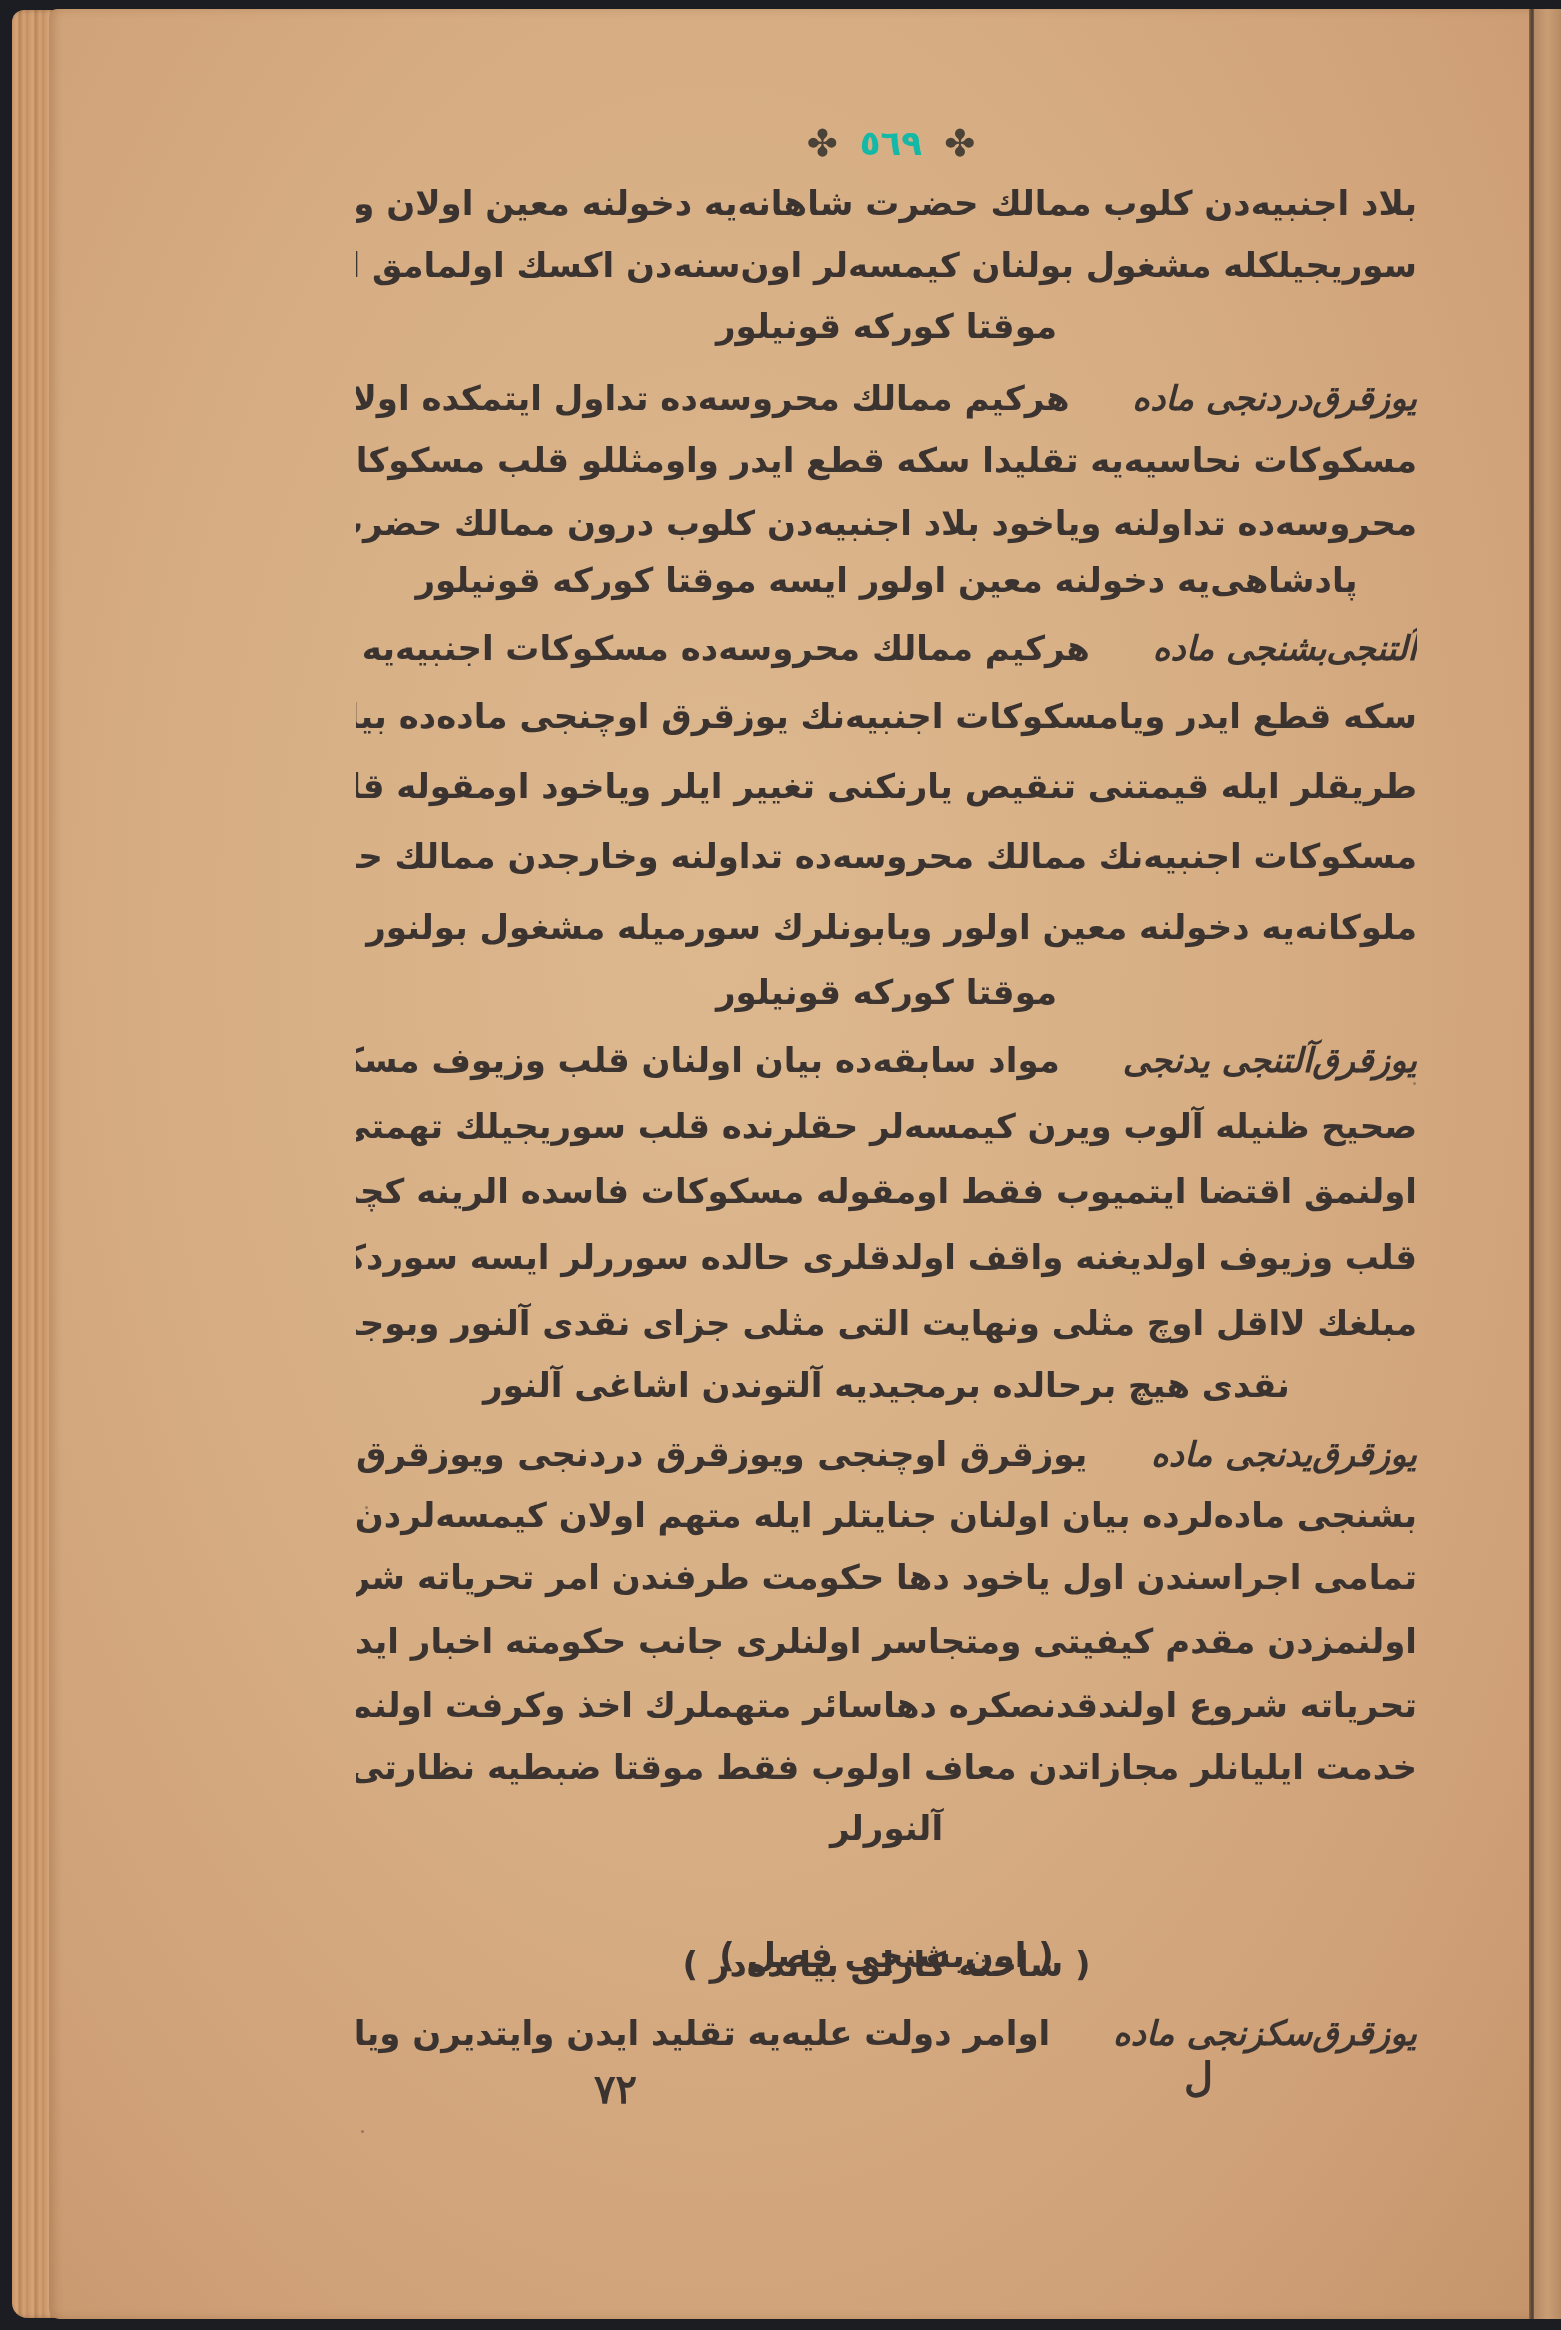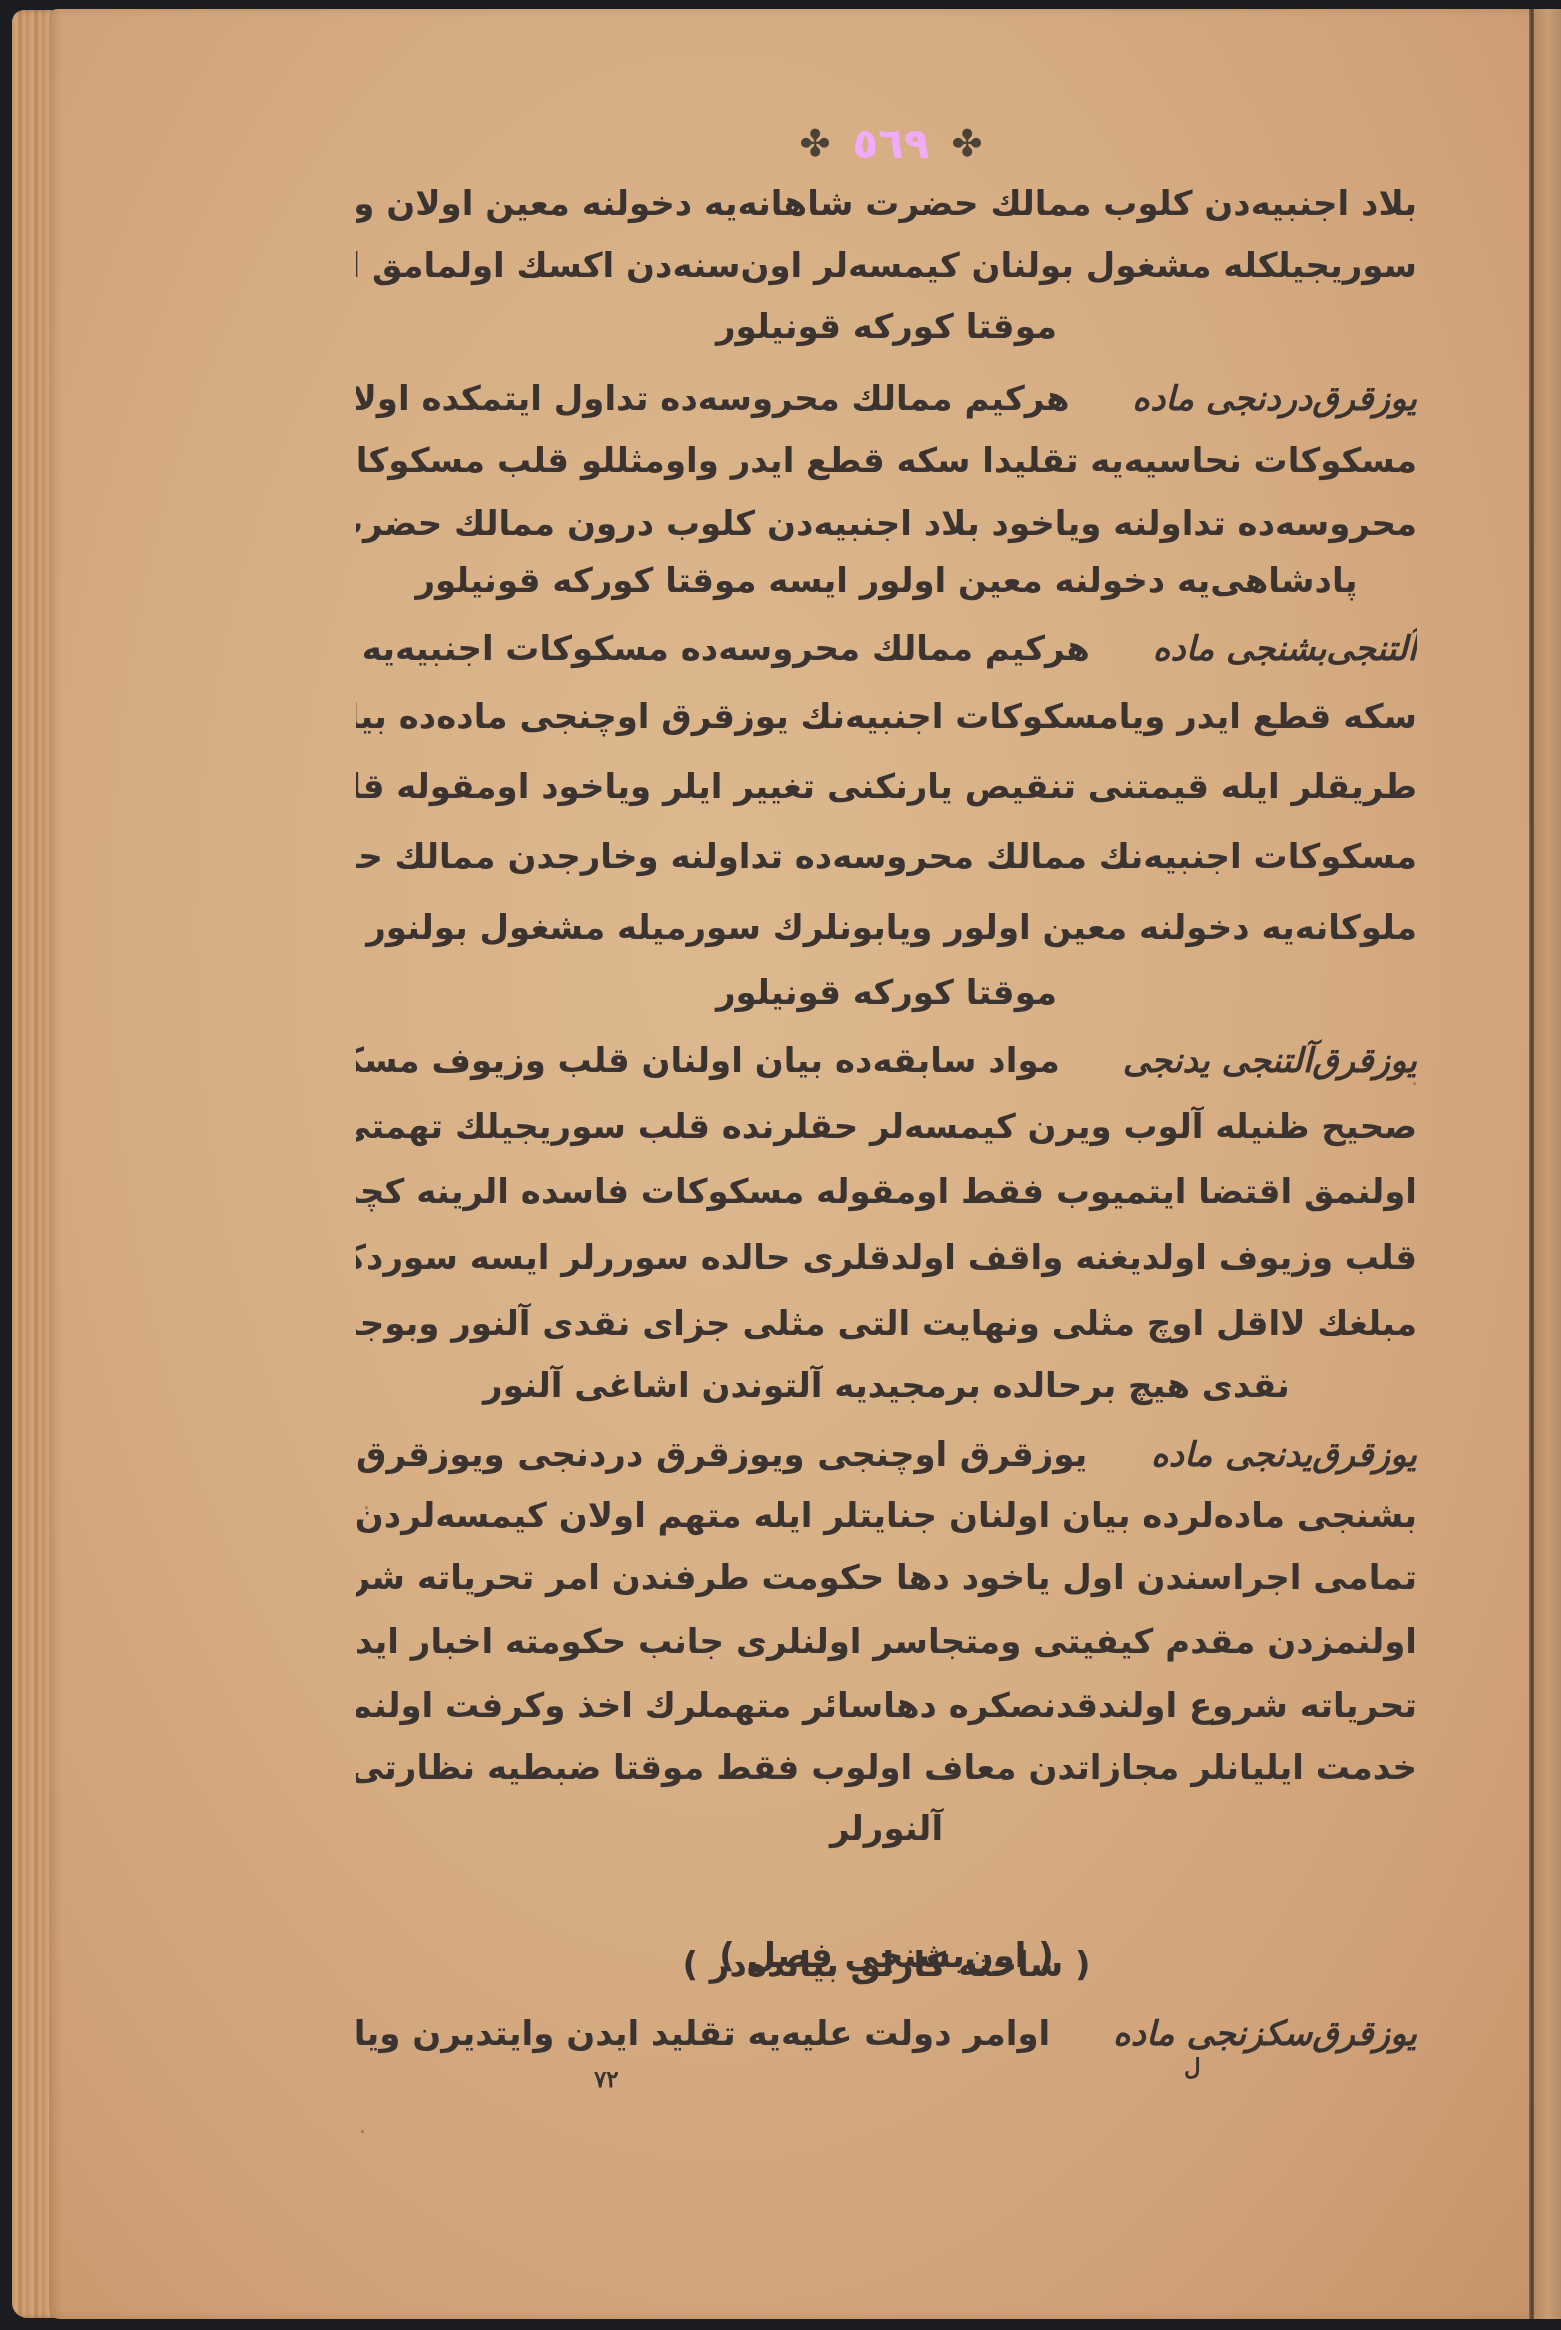--- a/index.html
+++ b/index.html
@@ -80,24 +80,24 @@
       color: #4a3f38;
     }
     .ornament {
       font-size: 37px;
       line-height: 1;
       color: #4b4238;
       font-family: "DejaVu Sans", sans-serif;
     }
     .page-number {
       font-family: "DejaVu Sans", sans-serif;
-      font-size: 42px;
-      font-weight: bold;
-      direction: rtl;
-      color: #f0abfc;
+      font-size: 34px;
+      font-weight: bold;
+      direction: rtl;
+      color: #14b8a6;
     }
     .line {
       position: absolute;
       right: 0;
       width: 1061px;
       height: 59px;
       font-size: 34px;
       line-height: 59px;
       white-space: nowrap;
       overflow: hidden;
@@ -117,21 +117,21 @@
       width: 1061px;
       text-align: center;
       font-size: 34px;
       line-height: 59px;
       font-weight: bold;
       direction: rtl;
       white-space: nowrap;
     }
     .signature-mark {
       position: absolute;
-      font-size: 23px;
+      font-size: 40px;
       font-weight: bold;
       direction: rtl;
       color: #3b3330;
     }
     .speck {
       position: absolute;
       width: 3.4px;
       height: 3.4px;
       background: #6b5a4a;
       border-radius: 50%;

